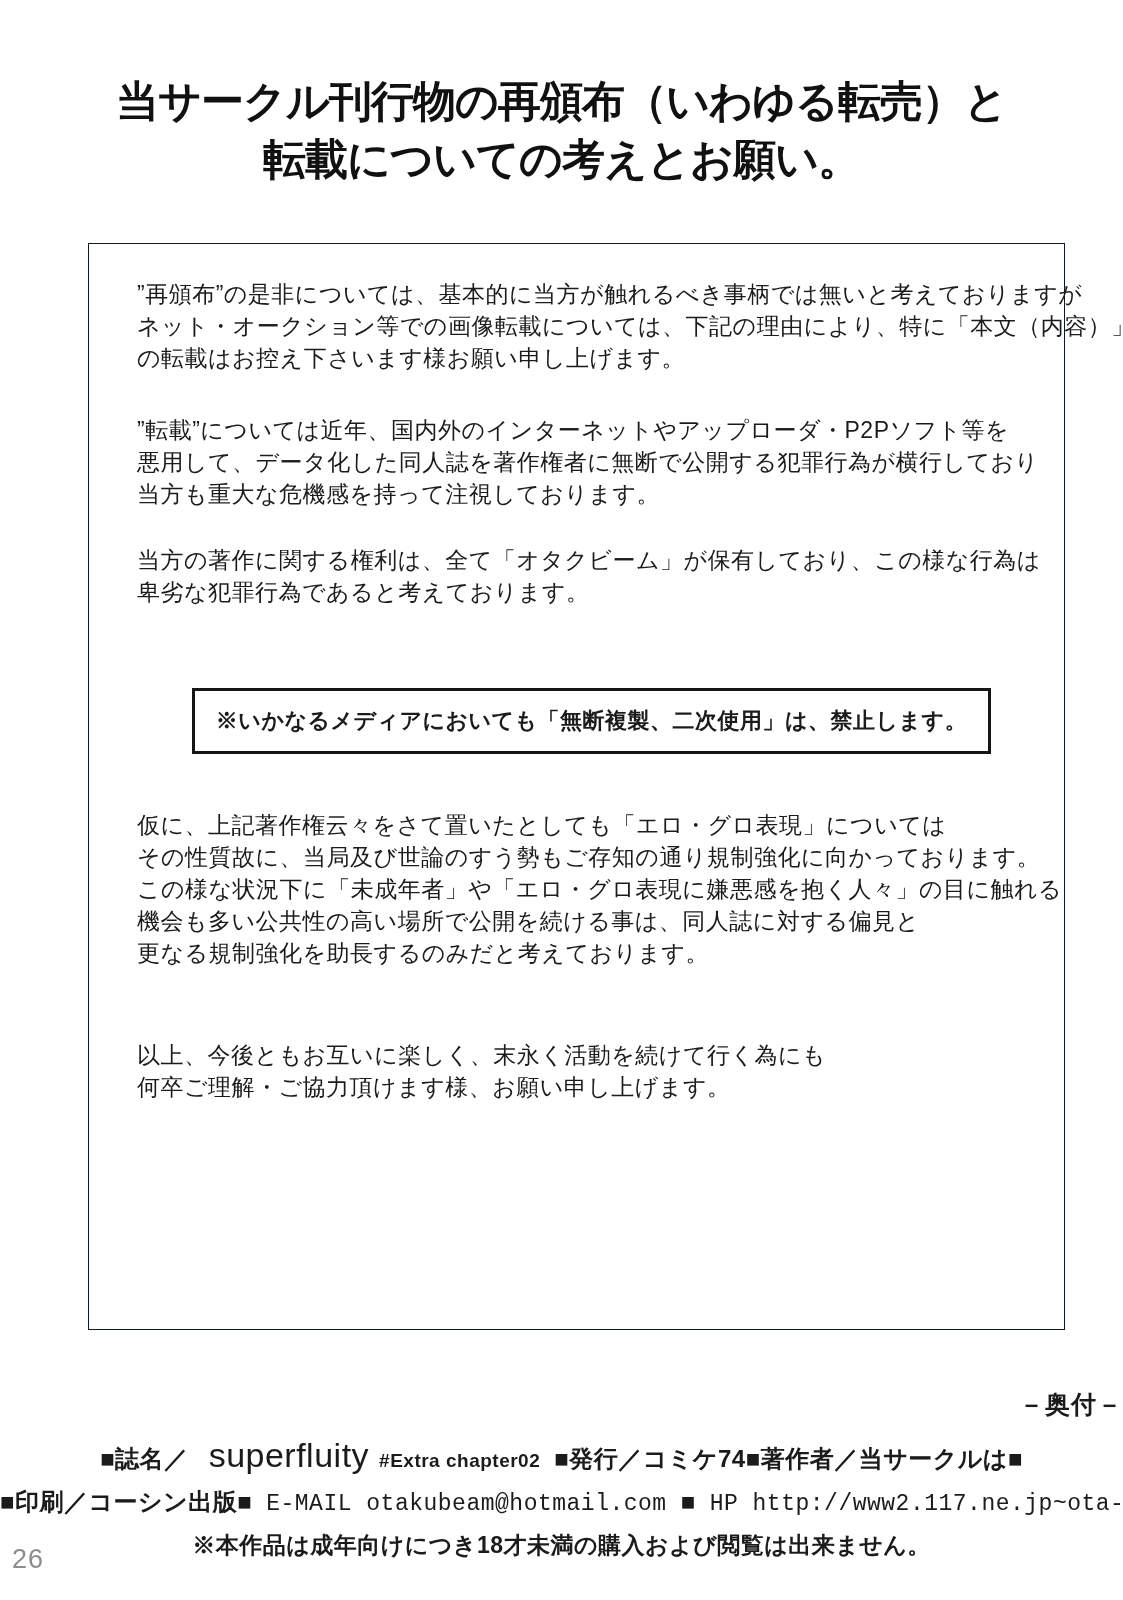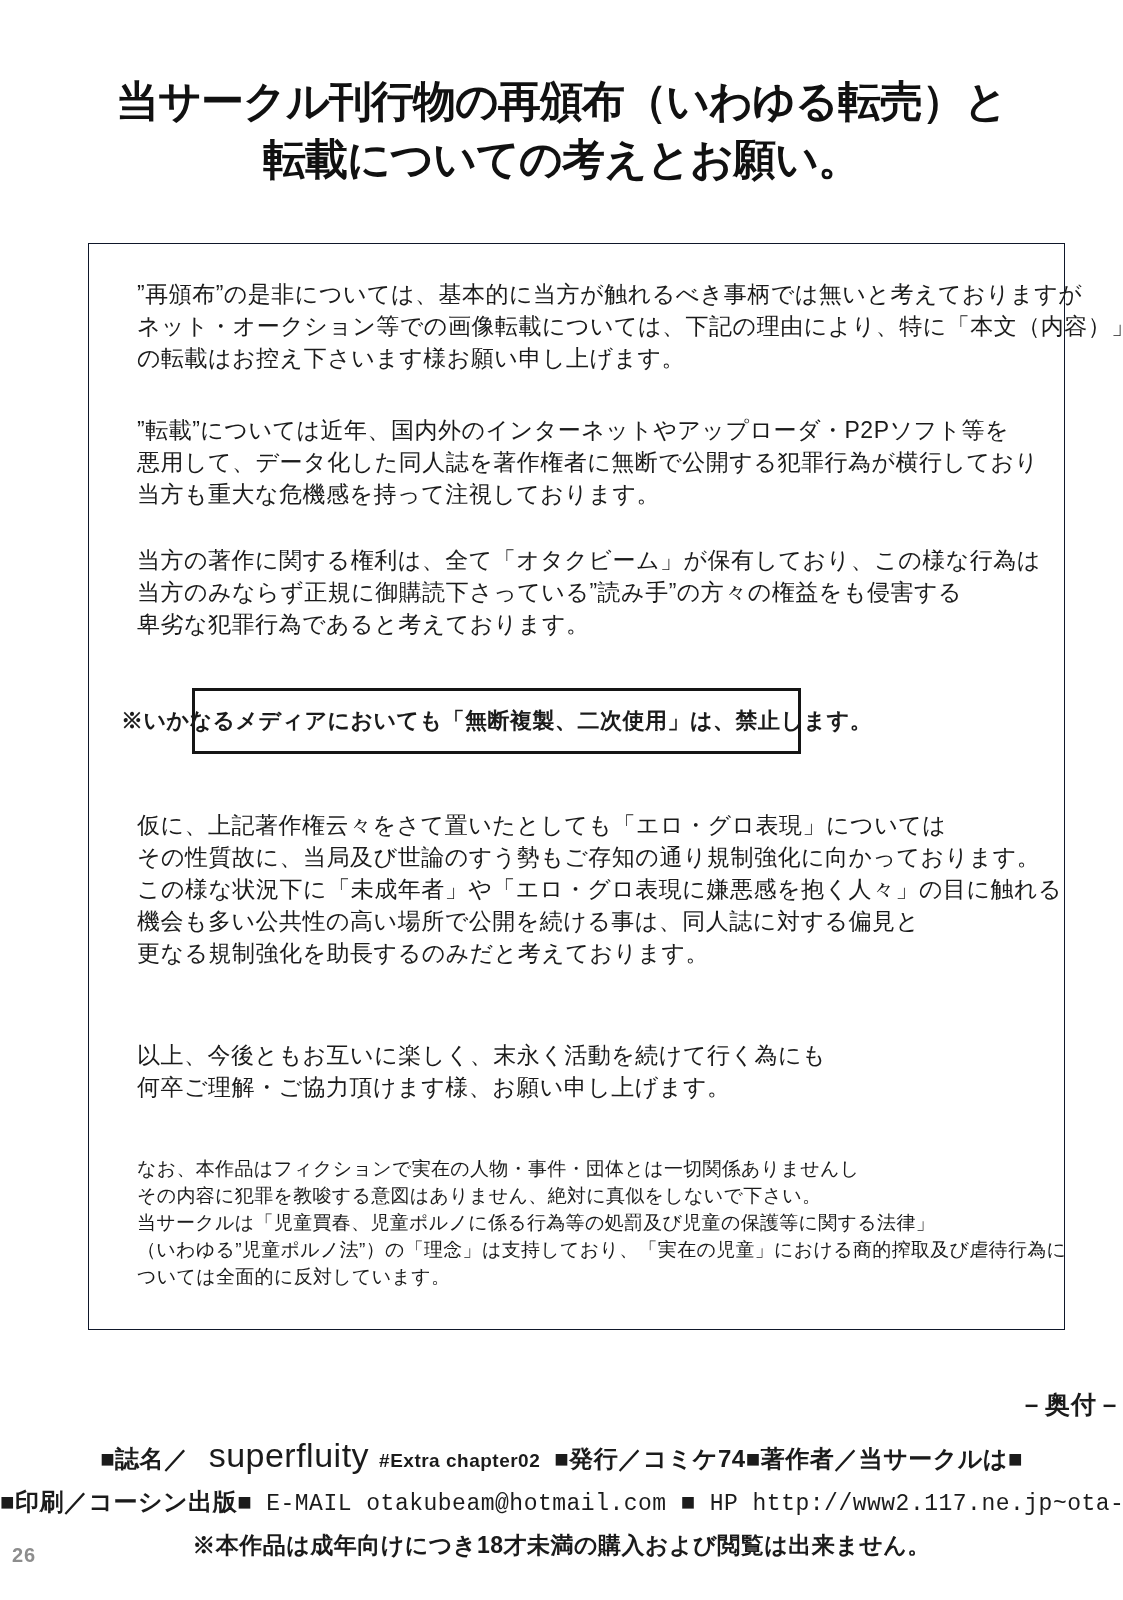--- a/index.html
+++ b/index.html
@@ -52,21 +52,21 @@
   .small-text {
     font-size: 19px;
     line-height: 27px;
     font-weight: 500;
     letter-spacing: 0.3px;
   }
   .emphasis-box {
     position: absolute;
     left: 103px;
     top: 444px;
-    width: 609px;
+    width: 799px;
     height: 66px;
     border: 3px solid #151515;
     box-sizing: border-box;
     display: flex;
     align-items: center;
     justify-content: center;
     font-size: 22px;
     font-weight: bold;
     letter-spacing: 0.5px;
     white-space: nowrap;
@@ -110,23 +110,23 @@
     font-family: "Liberation Mono", monospace;
     font-weight: normal;
     font-size: 23px;
     margin: 0 14px;
     text-align: right;
   }
   .page-number {
     position: absolute;
     left: 12px;
     top: 1544px;
-    font-size: 20px;
+    font-size: 27px;
     color: #8d8d8d;
-    font-weight: bold;
+    font-weight: normal;
     letter-spacing: 1px;
   }
   .line { display: block; }
 </style>
 </head>
 <body>
 
 <div class="page">
 
   <div class="title-block">
@@ -143,48 +143,40 @@
     </div>
 
     <div class="para body-text" style="top:170px">
       <span class="line">”転載”については近年、国内外のインターネットやアップローダ・P2Pソフト等を</span>
       <span class="line">悪用して、データ化した同人誌を著作権者に無断で公開する犯罪行為が横行しており</span>
       <span class="line">当方も重大な危機感を持って注視しております。</span>
     </div>
 
     <div class="para body-text" style="top:300px">
       <span class="line">当方の著作に関する権利は、全て「オタクビーム」が保有しており、この様な行為は</span>
-      <span class="line">当方のみならず正規に御購読下さっている”読み手”の方々の権益をも侵害する</span>
       <span class="line">卑劣な犯罪行為であると考えております。</span>
     </div>
 
     <div class="emphasis-box">
       <span>※いかなるメディアにおいても「無断複製、二次使用」は、禁止します。</span>
     </div>
 
     <div class="para body-text" style="top:565px">
       <span class="line">仮に、上記著作権云々をさて置いたとしても「エロ・グロ表現」については</span>
       <span class="line">その性質故に、当局及び世論のすう勢もご存知の通り規制強化に向かっております。</span>
       <span class="line">この様な状況下に「未成年者」や「エロ・グロ表現に嫌悪感を抱く人々」の目に触れる</span>
       <span class="line">機会も多い公共性の高い場所で公開を続ける事は、同人誌に対する偏見と</span>
       <span class="line">更なる規制強化を助長するのみだと考えております。</span>
     </div>
 
     <div class="para body-text" style="top:795px">
       <span class="line">以上、今後ともお互いに楽しく、末永く活動を続けて行く為にも</span>
       <span class="line">何卒ご理解・ご協力頂けます様、お願い申し上げます。</span>
     </div>
 
-    <div class="para small-text" style="top:911px">
-      <span class="line">なお、本作品はフィクションで実在の人物・事件・団体とは一切関係ありませんし</span>
-      <span class="line">その内容に犯罪を教唆する意図はありません、絶対に真似をしないで下さい。</span>
-      <span class="line">当サークルは「児童買春、児童ポルノに係る行為等の処罰及び児童の保護等に関する法律」</span>
-      <span class="line">（いわゆる”児童ポルノ法”）の「理念」は支持しており、「実在の児童」における商的搾取及び虐待行為に</span>
-      <span class="line">ついては全面的に反対しています。</span>
-    </div>
 
   </div>
 
   <div class="colophon-header">－奥付－</div>
 
   <div class="colophon-line colophon-line1">
     <span>■誌名／</span><span class="latin-title">superfluity</span><span class="latin-chapter">#Extra chapter02</span><span>■発行／コミケ74■著作者／当サークルは■</span>
   </div>
 
   <div class="colophon-line colophon-line2">

